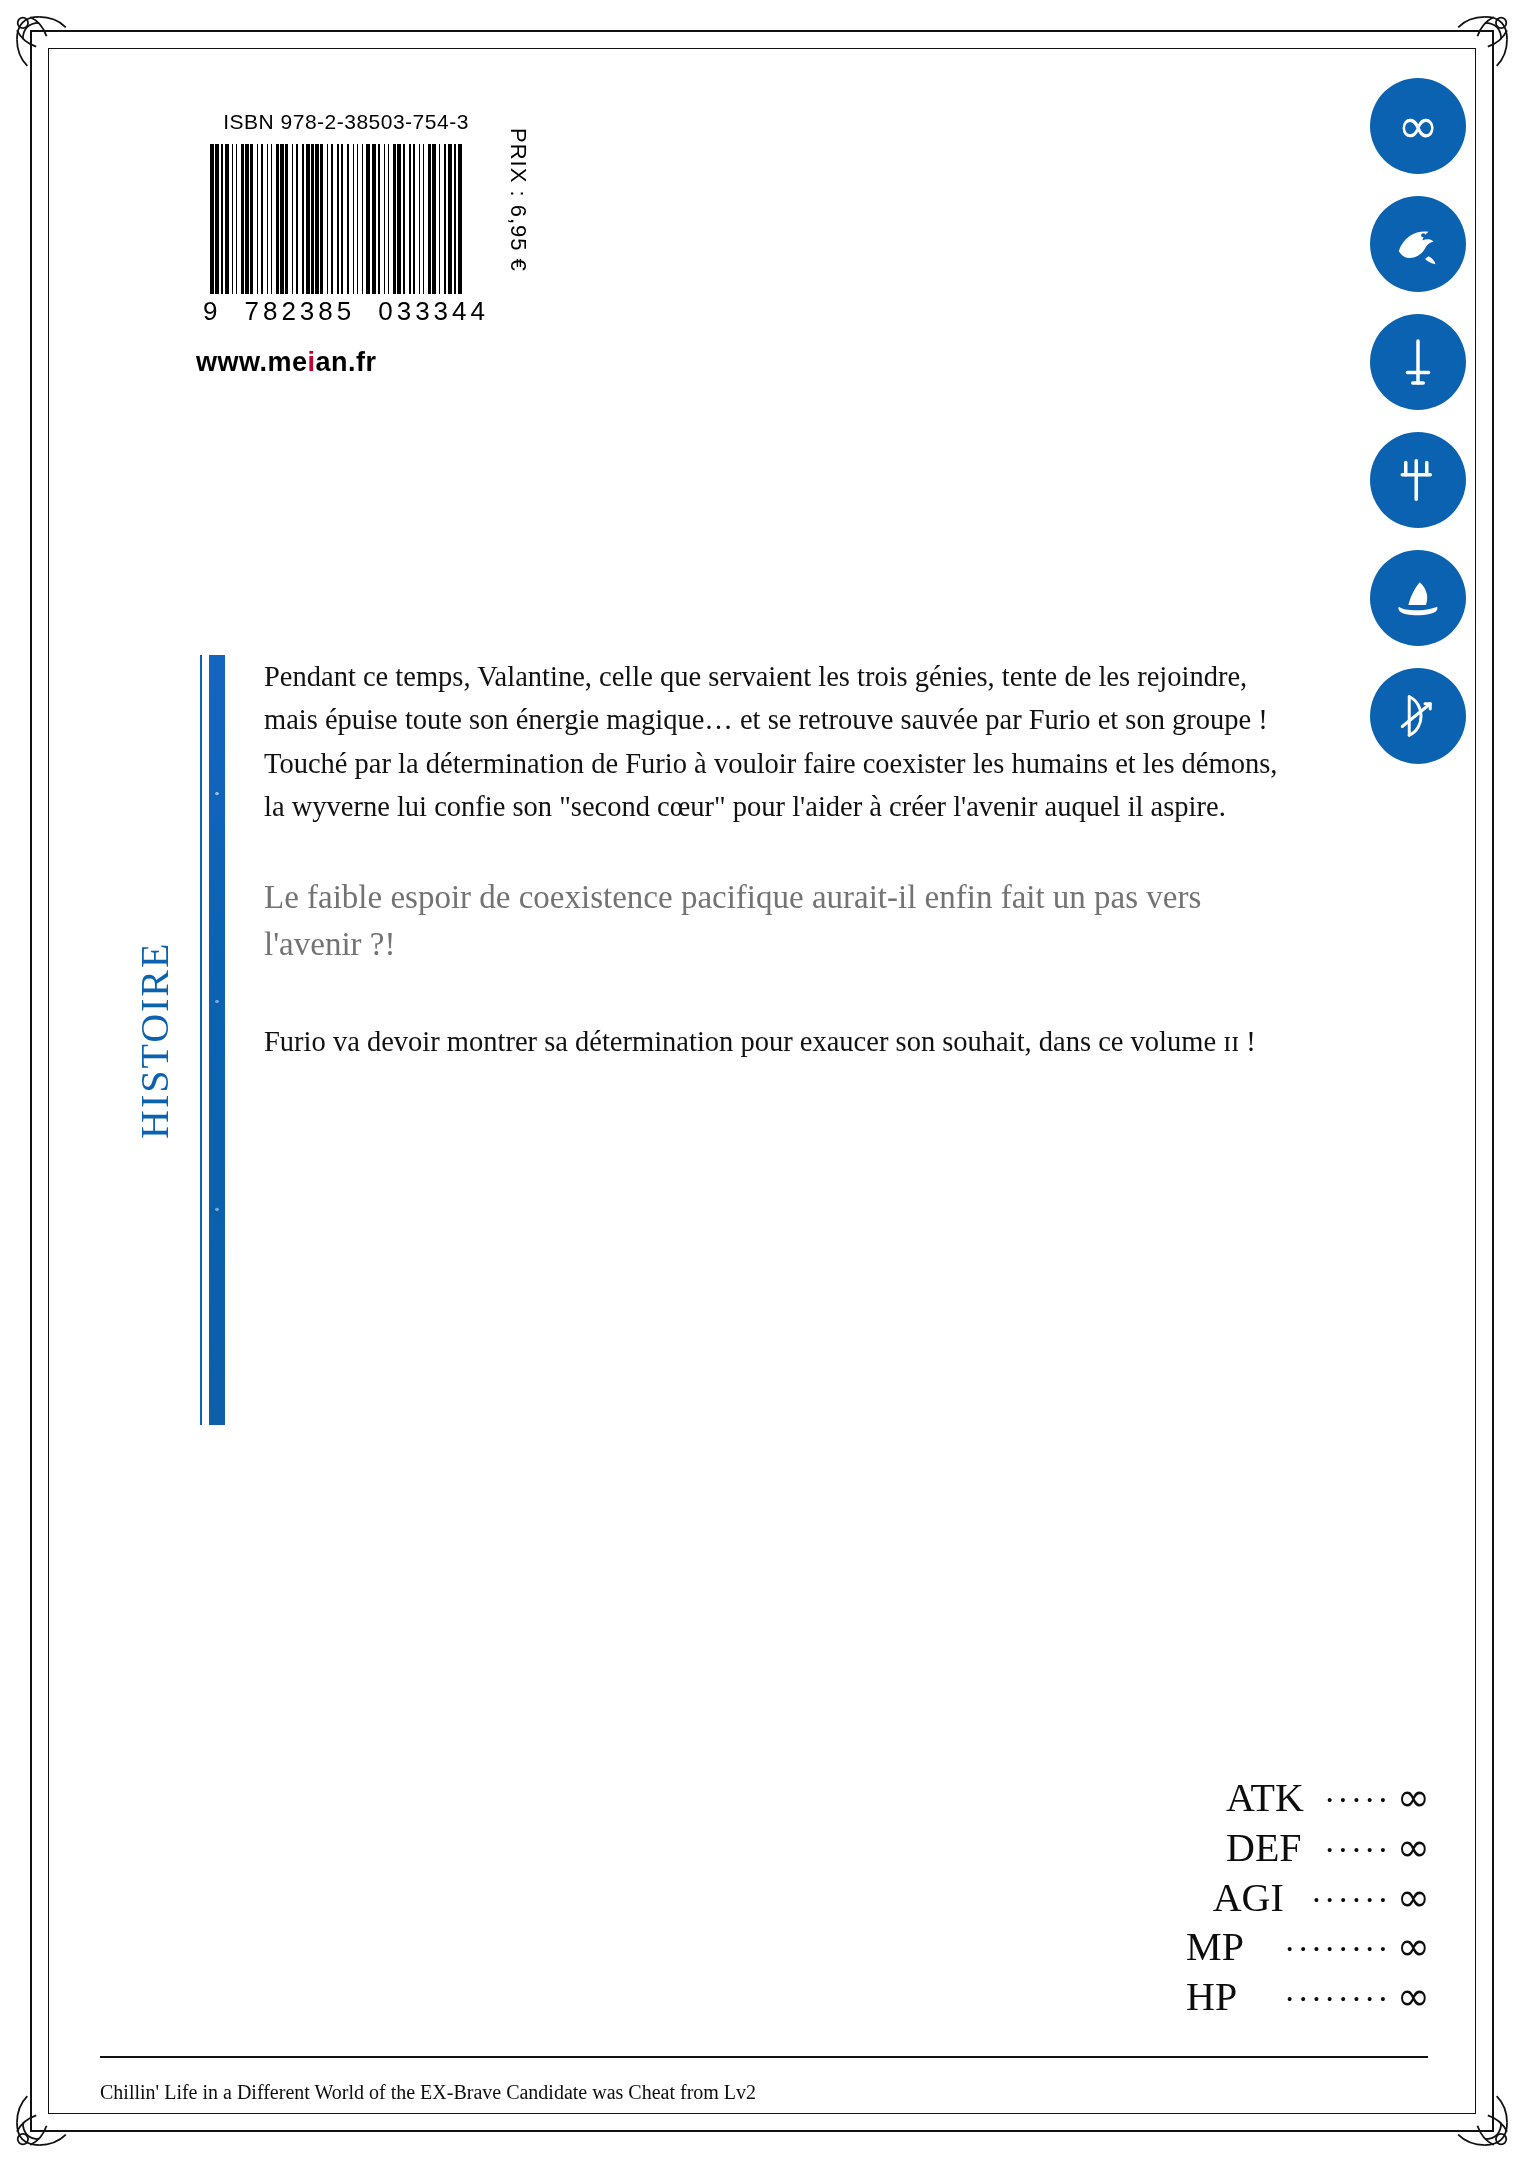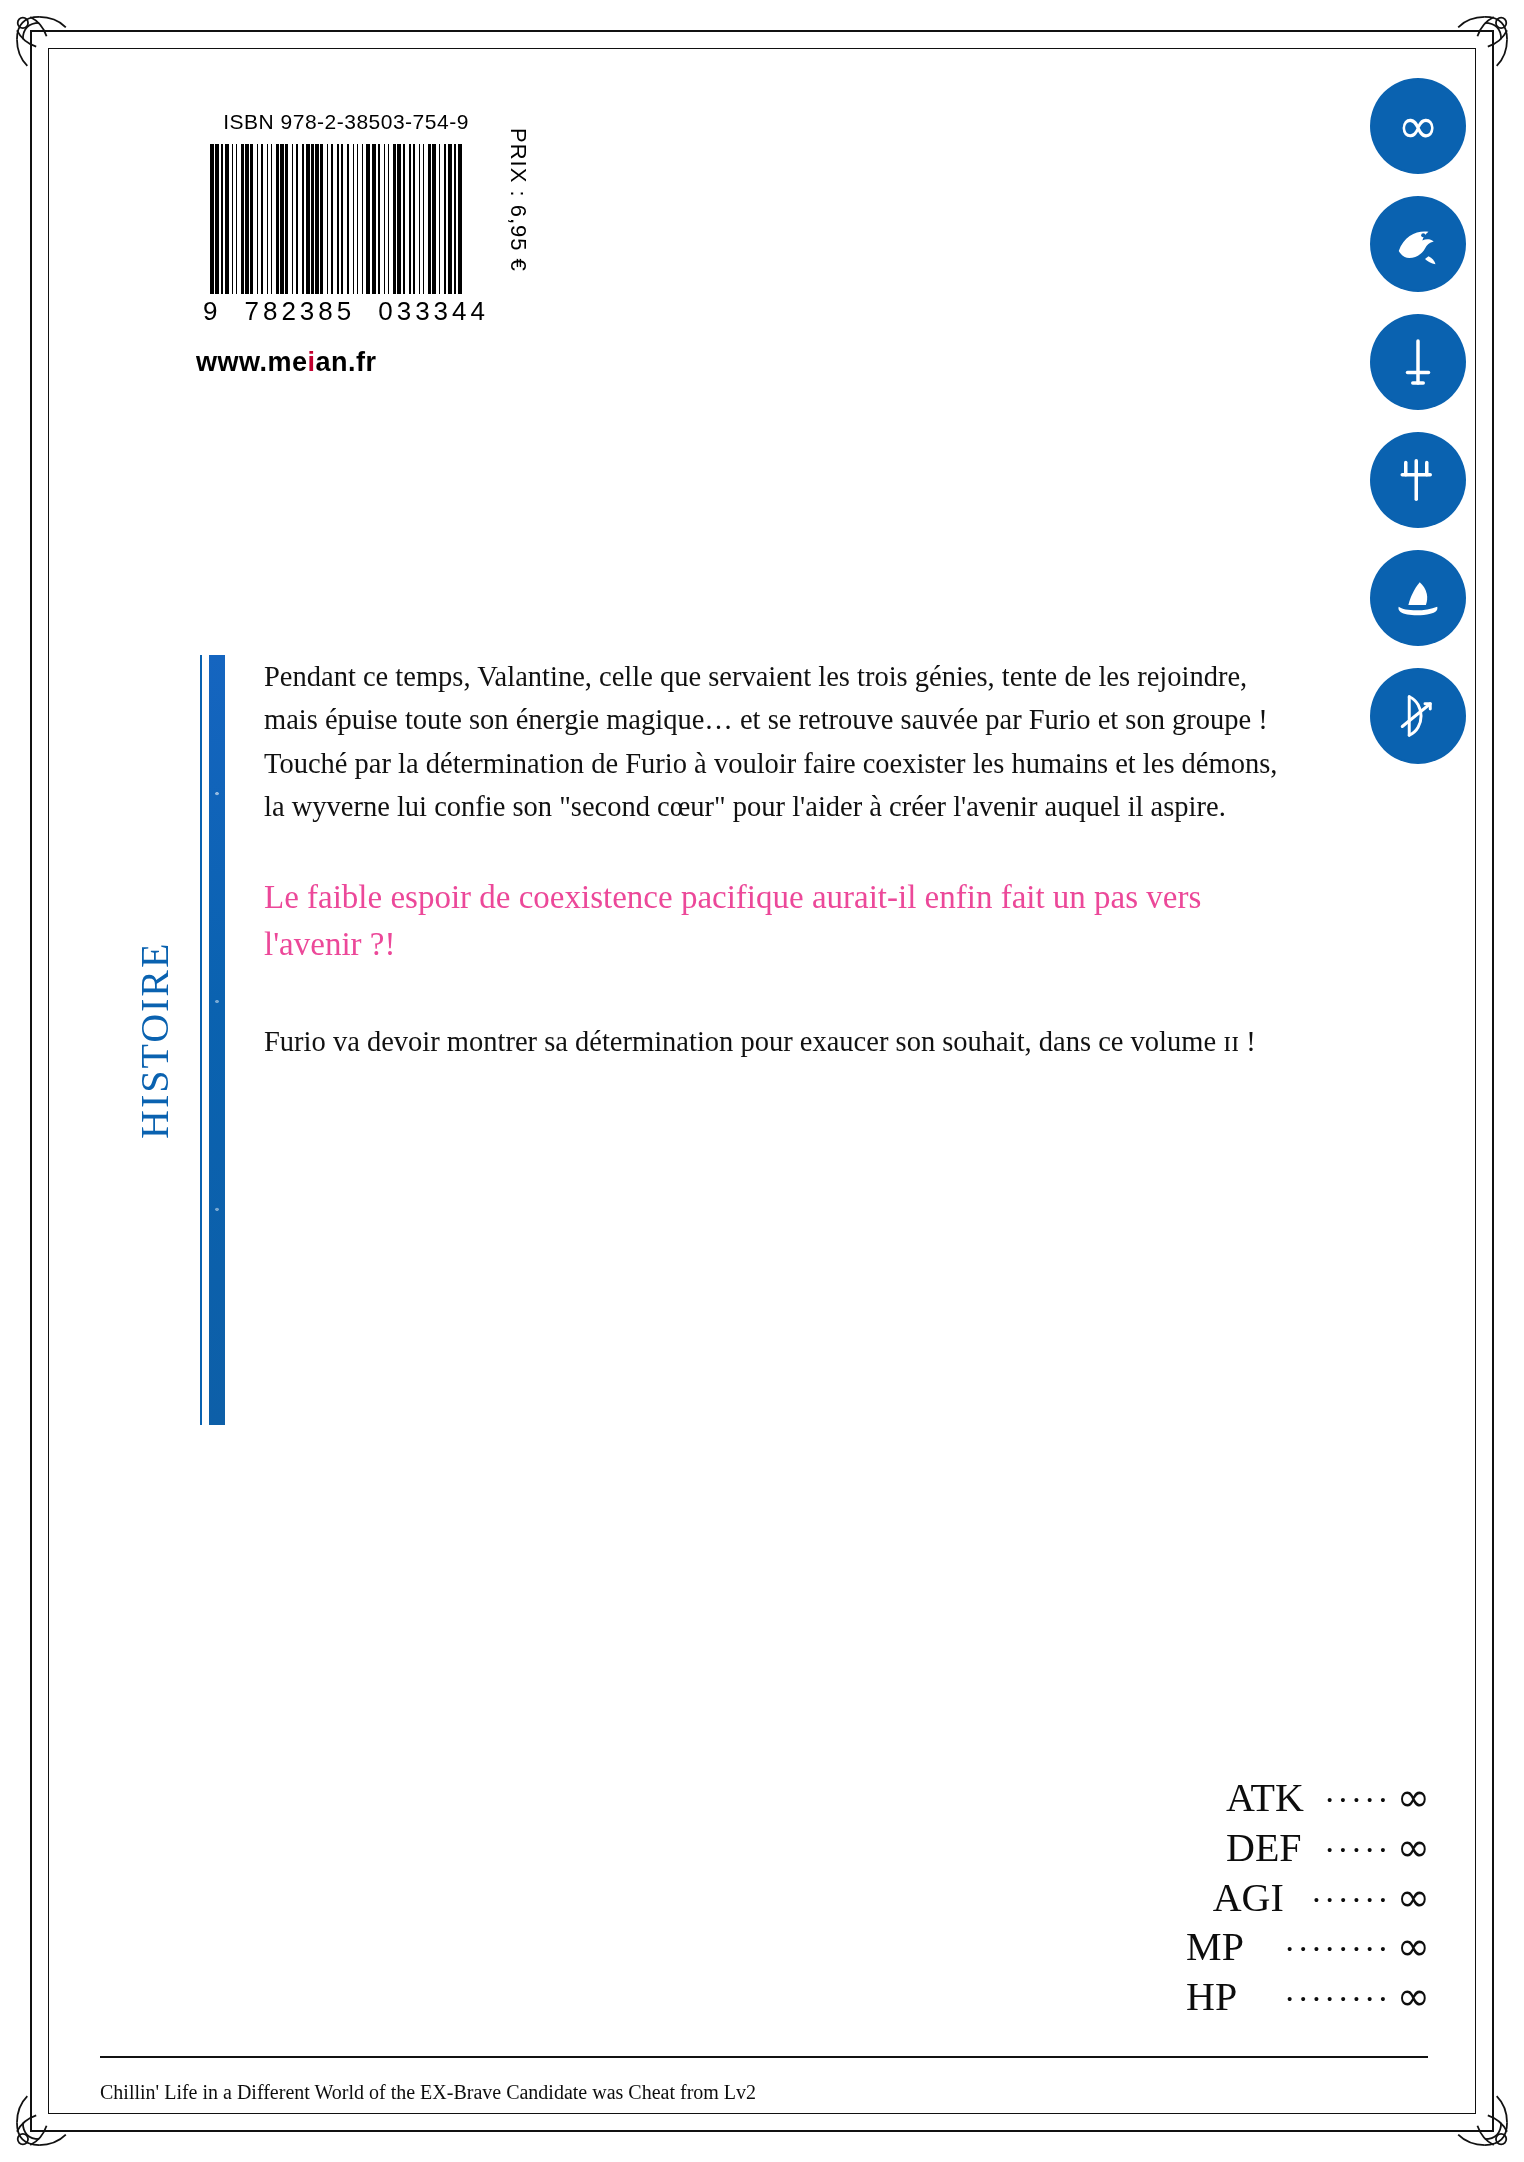--- a/index.html
+++ b/index.html
@@ -163,21 +163,21 @@
     flex:1;
     color:#111;
   }
   .hist-body p{
     margin:0;
     font-size:28.5px;
     line-height:1.52;
   }
   .hist-body .block{margin-bottom:0;}
   .hist-body .highlight{
-    color:#ec4899;
+    color:#737373;
     font-size:33px;
     line-height:1.42;
     margin-top:46px;
   }
   .hist-body .closing{
     margin-top:52px;
   }
 
   
   .logo-area{
@@ -289,21 +289,21 @@
       <path d="M12 34 C12 20 20 12 34 12"></path>
       <circle cx="12" cy="12" r="7"></circle>
       <path d="M22 4 C34 10 40 18 44 30"></path>
       <path d="M4 22 C10 34 18 40 30 44"></path>
       <path d="M34 4 C52 4 62 10 70 18"></path>
       <path d="M4 34 C4 52 10 62 18 70"></path>
     </svg>
   </div>
 
   <div class="isbn-block">
-    <div class="isbn-text">ISBN 978-2-38503-754-9</div>
+    <div class="isbn-text">ISBN 978-2-38503-754-3</div>
     <div class="barcode" id="barcode">
         <i style="width: 4.05px; height: 150px; background: rgb(0, 0, 0);"></i>
         <i style="width: 1.35px; height: 150px; background: transparent;"></i>
         <i style="width: 4.05px; height: 150px; background: rgb(0, 0, 0);"></i>
         <i style="width: 1.35px; height: 150px; background: transparent;"></i>
         <i style="width: 2.7px; height: 150px; background: rgb(0, 0, 0);"></i>
         <i style="width: 1.35px; height: 150px; background: transparent;"></i>
         <i style="width: 4.05px; height: 150px; background: rgb(0, 0, 0);"></i>
         <i style="width: 2.7px; height: 150px; background: transparent;"></i>
         <i style="width: 1.35px; height: 150px; background: rgb(0, 0, 0);"></i>

